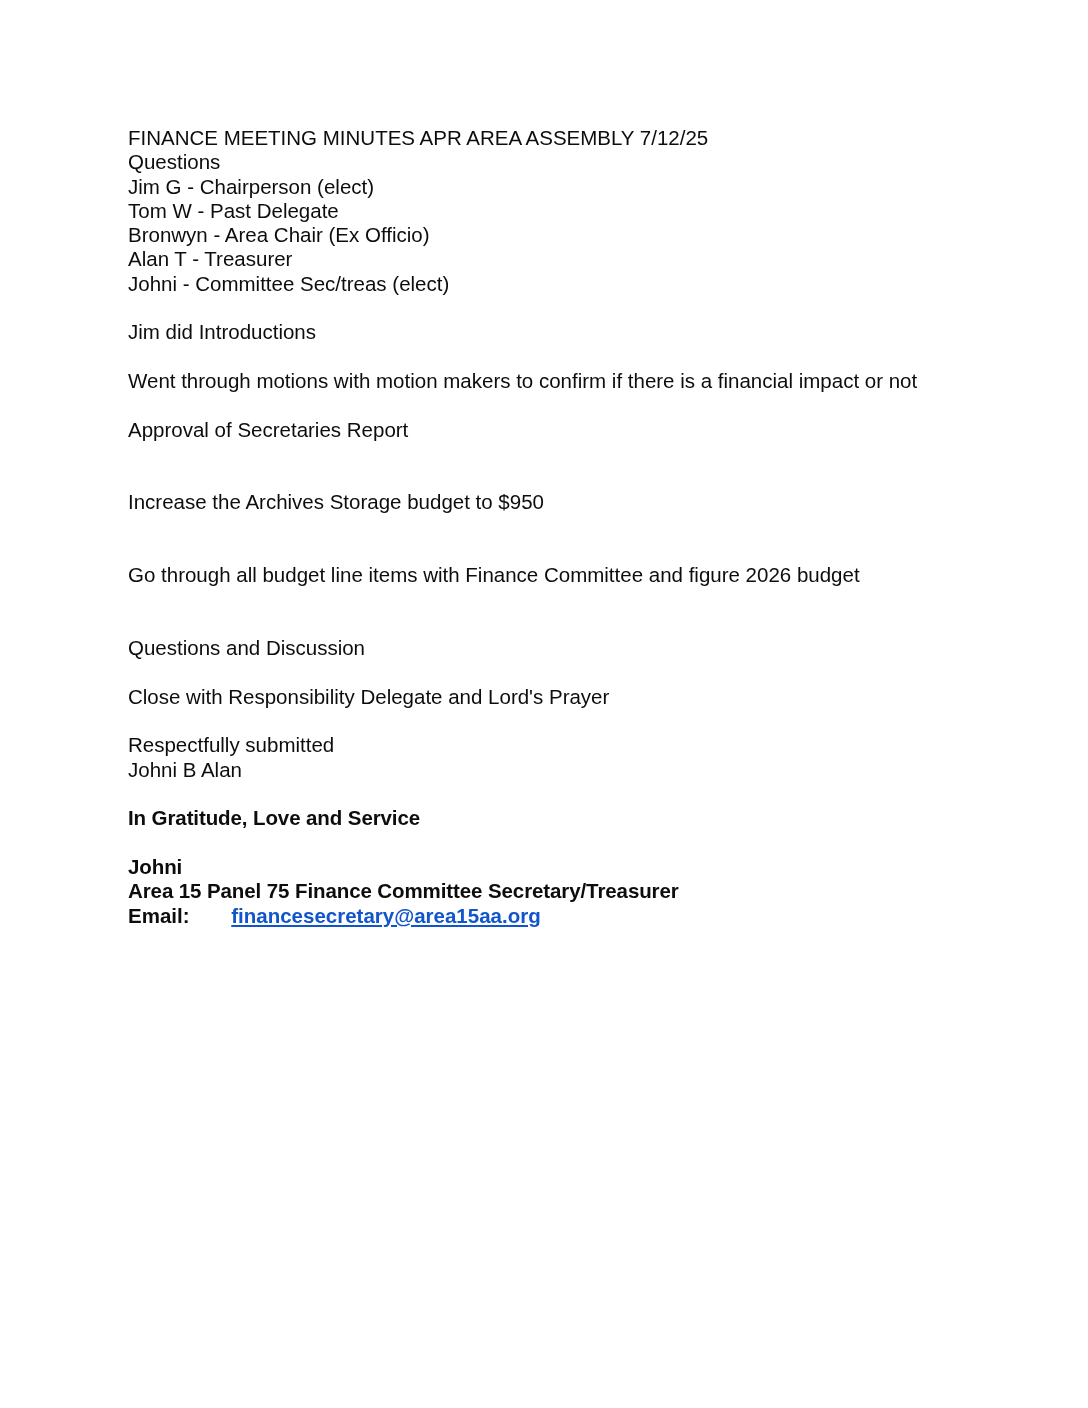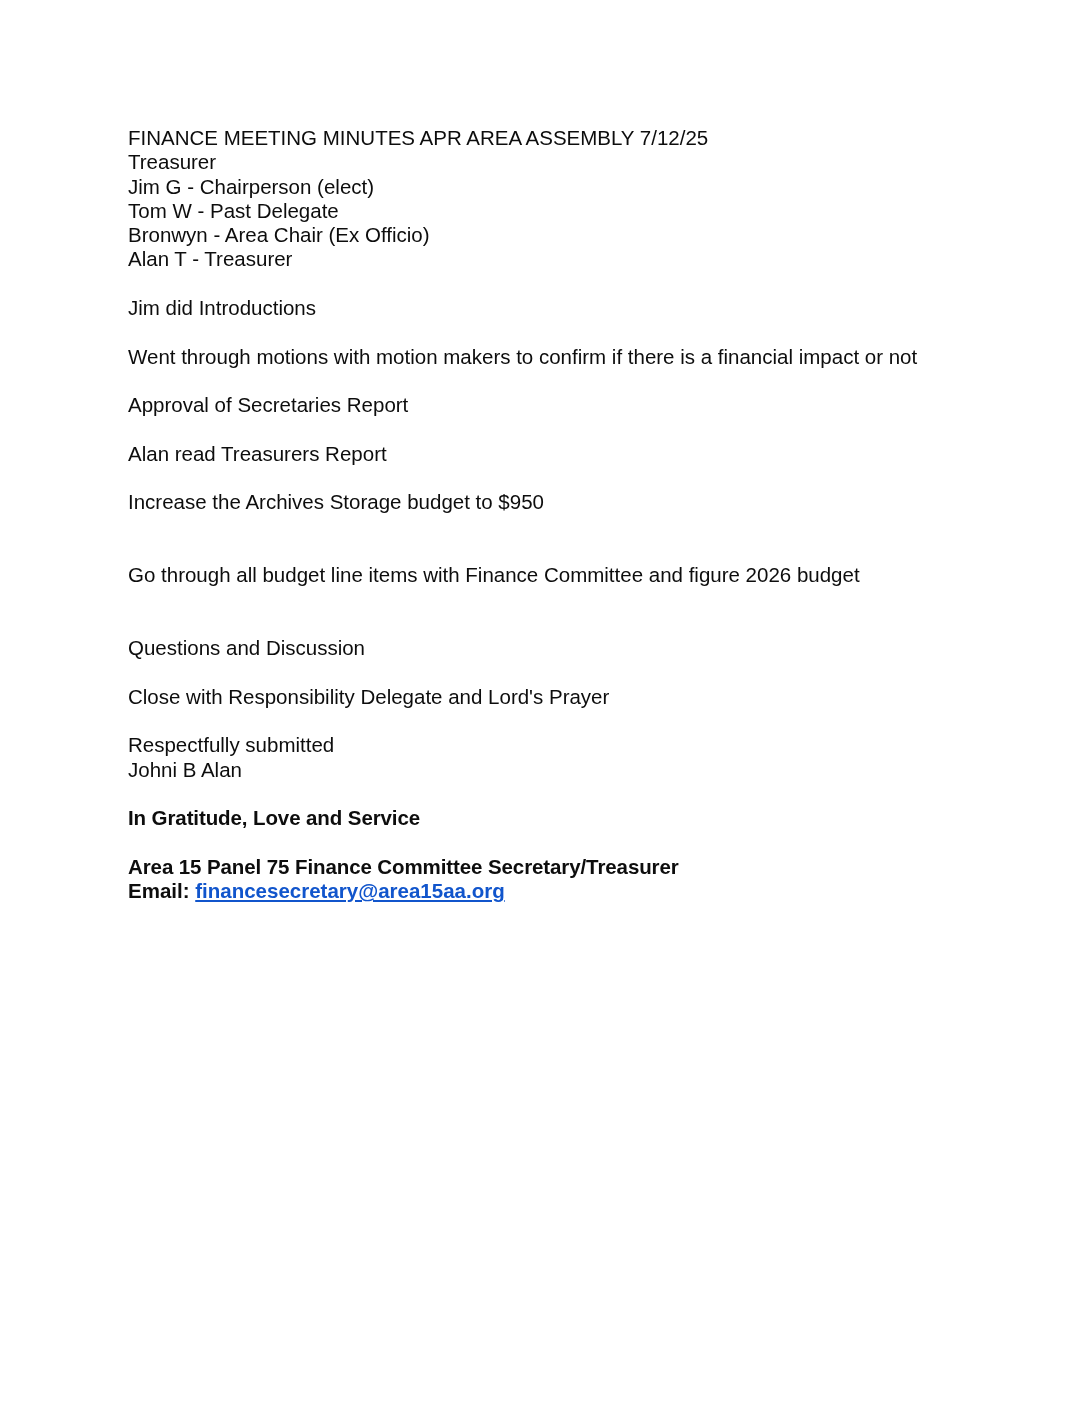--- a/index.html
+++ b/index.html
@@ -42,48 +42,49 @@
     font-weight: bold;
     letter-spacing: -0.1px;
   }
   .email-line {
     font-weight: bold;
   }
   a.maillink {
     color: #1155cc;
     font-weight: bold;
     text-decoration: underline;
+    margin-left: 36px;
   }
 </style>
 </head>
 <body>
 
 <div class="page">
   <div class="doc">
 
     <div class="block">
       <p class="line">FINANCE MEETING MINUTES APR AREA ASSEMBLY 7/12/25</p>
-      <p class="line">Treasurer</p>
+      <p class="line">Questions</p>
       <p class="line">Jim G - Chairperson (elect)</p>
       <p class="line">Tom W - Past Delegate</p>
       <p class="line">Bronwyn - Area Chair (Ex Officio)</p>
       <p class="line">Alan T - Treasurer</p>
+      <p class="line">Johni - Committee Sec/treas (elect)</p>
     </div>
 
     <div class="spacer"></div>
     <p class="line">Jim did Introductions</p>
 
     <div class="spacer"></div>
     <p class="line">Went through motions with motion makers to confirm if there is a financial impact or not</p>
 
     <div class="spacer"></div>
     <p class="line">Approval of Secretaries Report</p>
 
     <div class="spacer"></div>
-    <p class="line">Alan read Treasurers Report</p>
 
     <div class="spacer"></div>
     <p class="line">Increase the Archives Storage budget to $950</p>
 
     <div class="spacer"></div>
 
     <div class="spacer"></div>
     <p class="line">Go through all budget line items with Finance Committee and figure 2026 budget</p>
 
     <div class="spacer"></div>
@@ -98,18 +99,19 @@
     <div class="block">
       <p class="line">Respectfully submitted</p>
       <p class="line">Johni B Alan</p>
     </div>
 
     <div class="spacer"></div>
     <p class="line bold">In Gratitude, Love and Service</p>
 
     <div class="spacer"></div>
     <div class="block">
+      <p class="line bold">Johni</p>
       <p class="line bold">Area 15 Panel 75 Finance Committee Secretary/Treasurer</p>
       <p class="line email-line"><span>Email:</span> <a class="maillink" href="#" style="color: rgb(17, 85, 204);">financesecretary@area15aa.org</a></p>
     </div>
 
   </div>
 </div>
 
 </body></html>

